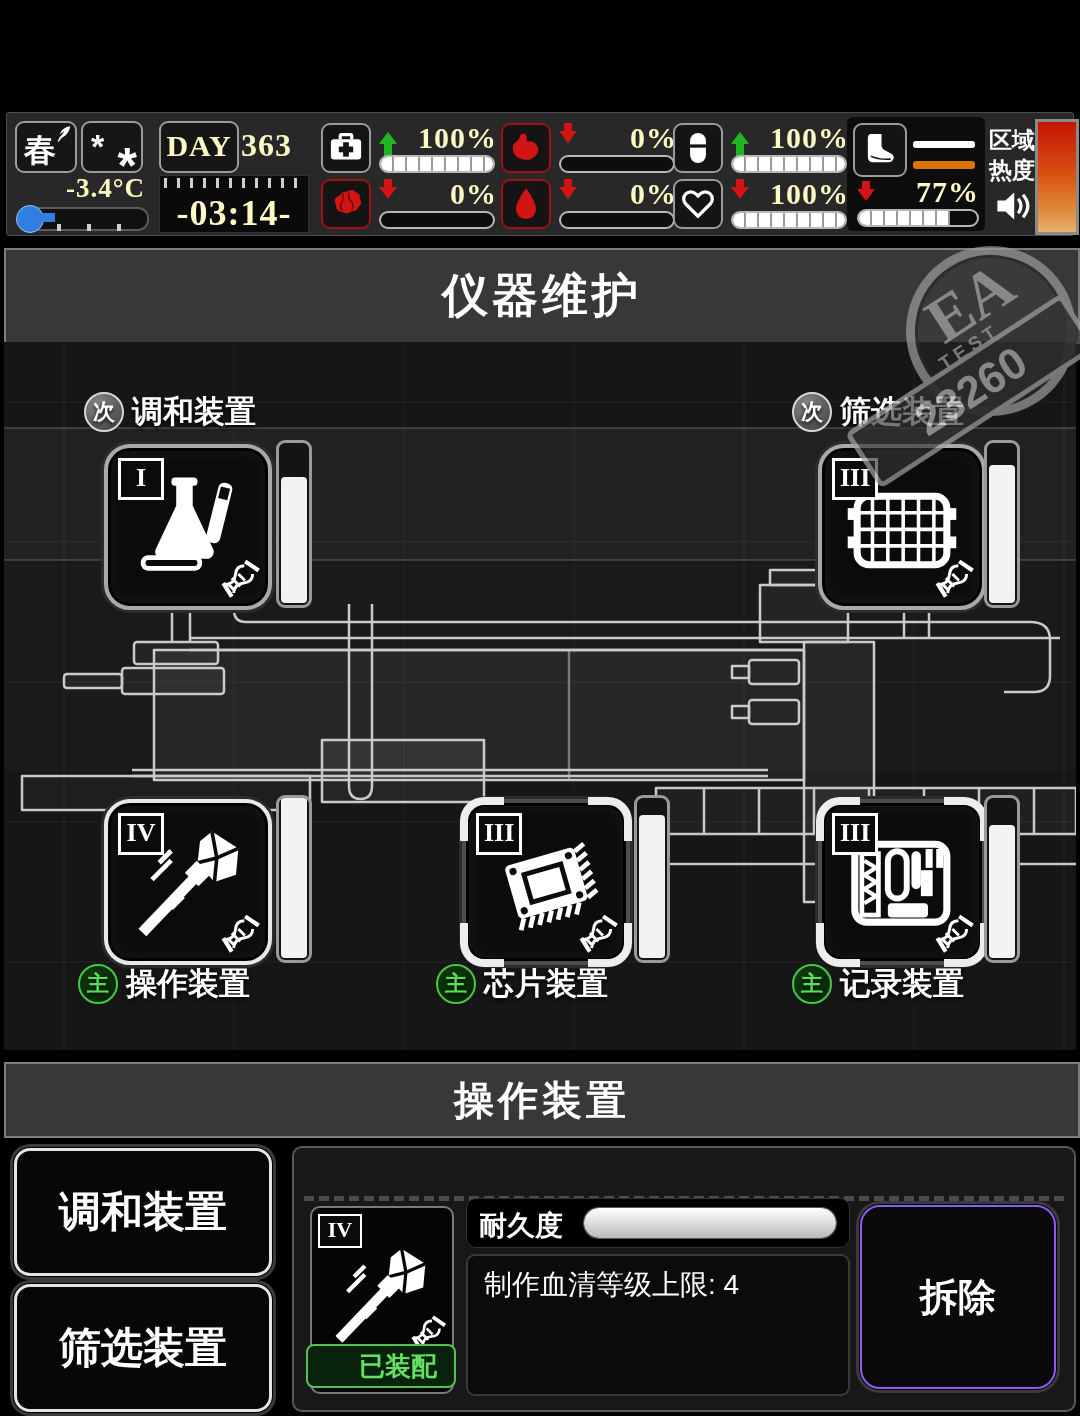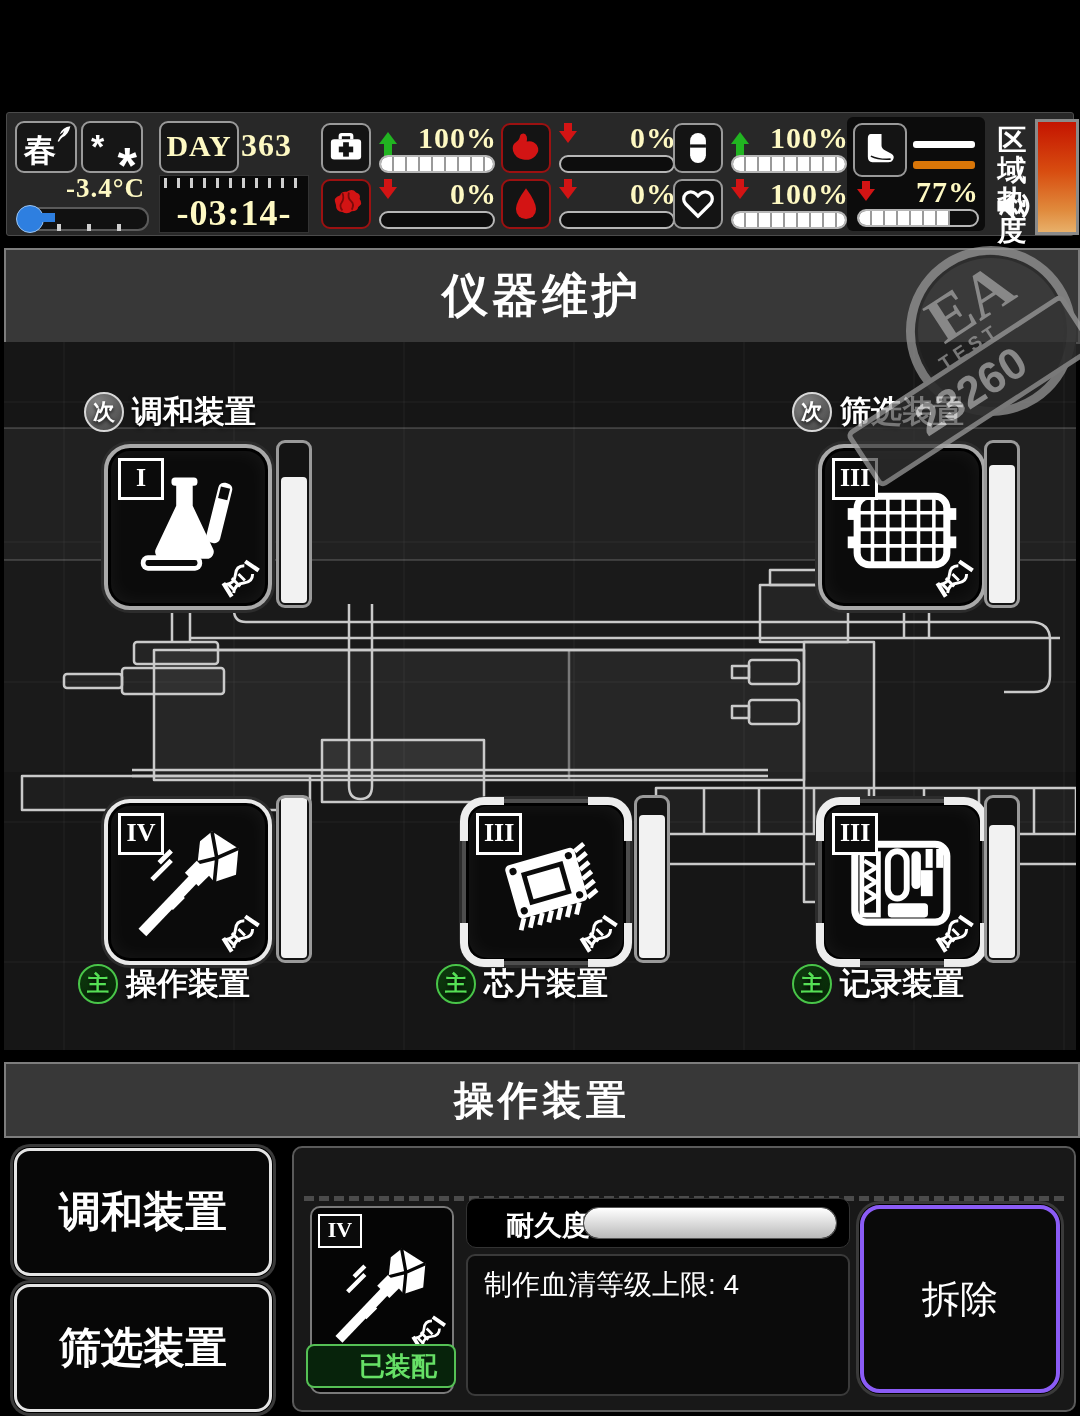--- a/index.html
+++ b/index.html
@@ -45,21 +45,21 @@
   .aru:after{content:"";position:absolute;left:-4px;top:12px;width:8px;height:12px;background:#21b421;}
   .ard{border-top:12px solid #d31414;top:8px;}
   .ard:after{content:"";position:absolute;left:-4px;top:-20px;width:8px;height:12px;background:#d31414;}
   #foot-panel{left:840px;top:4px;width:138px;height:114px;background:#0c0c0c;border-radius:6px;}
   #foot-panel .ic{position:absolute;left:6px;top:6px;width:50px;height:50px;background:#141414;
       border:2px solid #9a9a9a;border-radius:9px;display:flex;align-items:center;justify-content:center;}
   #foot-line1{position:absolute;left:66px;top:24px;width:62px;height:7px;background:#fff;border-radius:3px;}
   #foot-line2{position:absolute;left:66px;top:44px;width:62px;height:8px;background:#d97608;border-radius:3px;}
   #foot-pc{position:absolute;right:6px;top:58px;font-size:30px;}
   #foot-bar{position:absolute;left:10px;top:92px;width:118px;}
-  #heat-label{left:982px;top:12px;width:46px;font-size:29px;font-weight:bold;line-height:30px;text-align:center;}
+  #heat-label{left:982px;top:12px;width:46px;font-size:23px;font-weight:bold;line-height:30px;text-align:center;}
   #speaker{left:988px;top:76px;}
   #heat-bar{left:1028px;top:6px;width:38px;height:110px;border:3px solid #8a8a8a;background:
       linear-gradient(180deg,#c41400 0%,#d84d10 45%,#e08a3c 80%,#e8b06a 100%);}
 
   
   .titlebar{left:4px;width:1072px;background:#383838;border:2px solid #7d7d7d;
             display:flex;align-items:center;justify-content:center;}
   #t-maint{top:248px;height:92px;font-size:46px;font-weight:bold;letter-spacing:4px;}
   #t-parts{top:1062px;height:72px;font-size:40px;font-weight:bold;letter-spacing:4px;}
 
@@ -114,31 +114,31 @@
   #detail .name{position:absolute;left:18px;top:8px;font-size:31px;font-weight:bold;}
   #detail .dash{position:absolute;left:10px;right:10px;top:48px;border-top:5px dashed #4b4b4b;}
   #thumb{position:absolute;left:16px;top:58px;width:140px;height:184px;background:#050505;
         border:2px solid #7a7a7a;border-radius:10px;}
   #thumb .tier{left:6px;top:6px;height:30px;font-size:22px;line-height:28px;border-width:2px;}
   #equip-tag{position:absolute;left:-6px;bottom:4px;width:112px;height:40px;border:2px solid #55c055;
         border-radius:8px;background:#07230b;color:#66e066;font-size:26px;font-weight:bold;
         display:flex;align-items:center;justify-content:center;z-index:5;padding-left:34px;}
   #durbox{position:absolute;left:172px;top:50px;width:382px;height:48px;background:#000;
         border:1px solid #333;border-radius:10px;}
-  #durbox .lbl{position:absolute;left:12px;top:8px;font-size:28px;font-weight:bold;margin-left:27px;}
+  #durbox .lbl{position:absolute;left:12px;top:8px;font-size:28px;font-weight:bold;}
   #durbox .bar{position:absolute;left:116px;top:8px;width:252px;height:30px;border-radius:15px;
         background:#1a1a1a;border:1px solid #555;overflow:hidden;}
   #durbox .bar i{display:block;height:100%;border-radius:15px;
         background:linear-gradient(180deg,#ffffff 0%,#d9d9d9 55%,#b9b9b9 100%);}
   #descbox{position:absolute;left:172px;top:106px;width:380px;height:138px;background:#0b0b0b;
         border:2px solid #3a3a3a;border-radius:9px;}
   #descbox .txt{position:absolute;left:16px;top:10px;font-size:28px;}
   #removebtn{position:absolute;left:566px;top:57px;width:192px;height:180px;background:#0a0a0a;
-        border:4px solid #8b5cf6;border-radius:20px;box-shadow:0 0 0 1px #000,0 0 0 4px #3a3a3a;
-        display:flex;align-items:center;justify-content:center;font-size:38px;font-weight:normal;cursor:pointer;}
+        border:2px solid #8b5cf6;border-radius:20px;box-shadow:0 0 0 1px #000,0 0 0 4px #3a3a3a;
+        display:flex;align-items:center;justify-content:center;font-size:38px;font-weight:bold;cursor:pointer;}
 </style>
 </head>
 <body>
 
 <div id="app">
 
   <div id="topbar" class="abs">
 
     <div id="season-box" class="sq">
       <span id="season-char">春</span>

